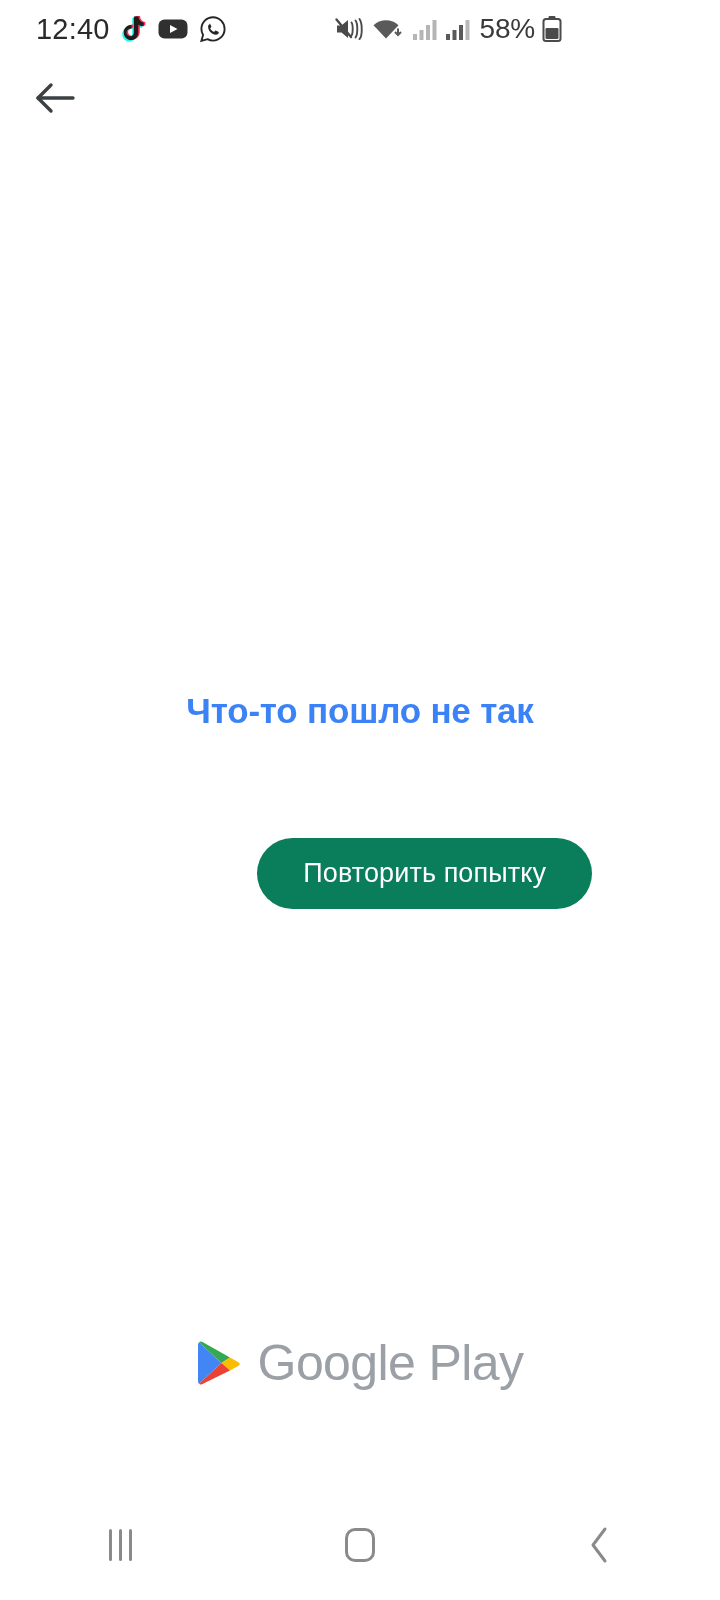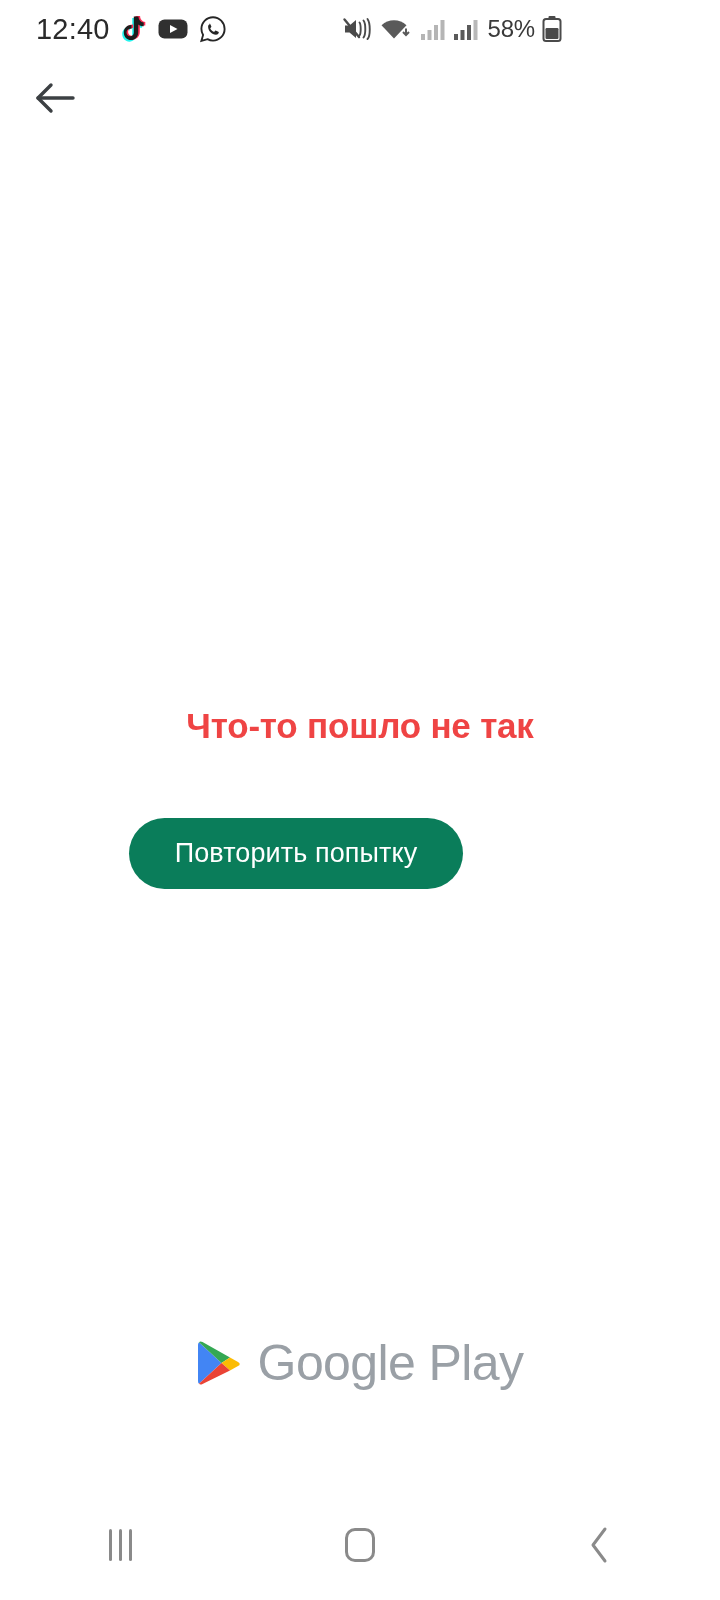--- a/index.html
+++ b/index.html
@@ -38,21 +38,21 @@
     color: #2a2a2a;
     letter-spacing: 0.2px;
     font-family: "Liberation Sans", sans-serif;
   }
   .status-right {
     display: flex;
     align-items: center;
     gap: 7px;
   }
   .battery-text {
-    font-size: 24px;
+    font-size: 28px;
     color: #3a3a3a;
     letter-spacing: -0.2px;
     margin-left: 2px;
   }
   .notif-icon { display: block; }
 
   
   .app-bar {
     position: absolute;
     top: 58px; left: 0;
@@ -81,40 +81,40 @@
   .error-block {
     position: absolute;
     top: 545px;
     left: 0;
     width: 720px;
     text-align: center;
   }
   .error-title {
     font-size: 35px;
     font-weight: bold;
-    color: #ef4444;
+    color: #3b82f6;
     letter-spacing: -0.2px;
     line-height: 44px;
-    margin: 15px;
+    margin: 0;
   }
   .error-subtitle {
     font-size: 29px;
     font-weight: normal;
     color: #5f6368;
     letter-spacing: 0px;
     line-height: 40px;
     margin: 8px 0 0 0;
   }
   .retry-wrap {
     position: absolute;
-    top: 674px;
+    top: 694px;
     left: 0;
     width: 592px;
     display: flex;
-    justify-content: center;
+    justify-content: flex-end;
   }
   .retry-button {
     background: #0a7d5a;
     color: #ffffff;
     border: none;
     border-radius: 100px;
     height: 71px;
     padding: 0 46px;
     font-size: 27px;
     font-family: "Liberation Sans", sans-serif;

